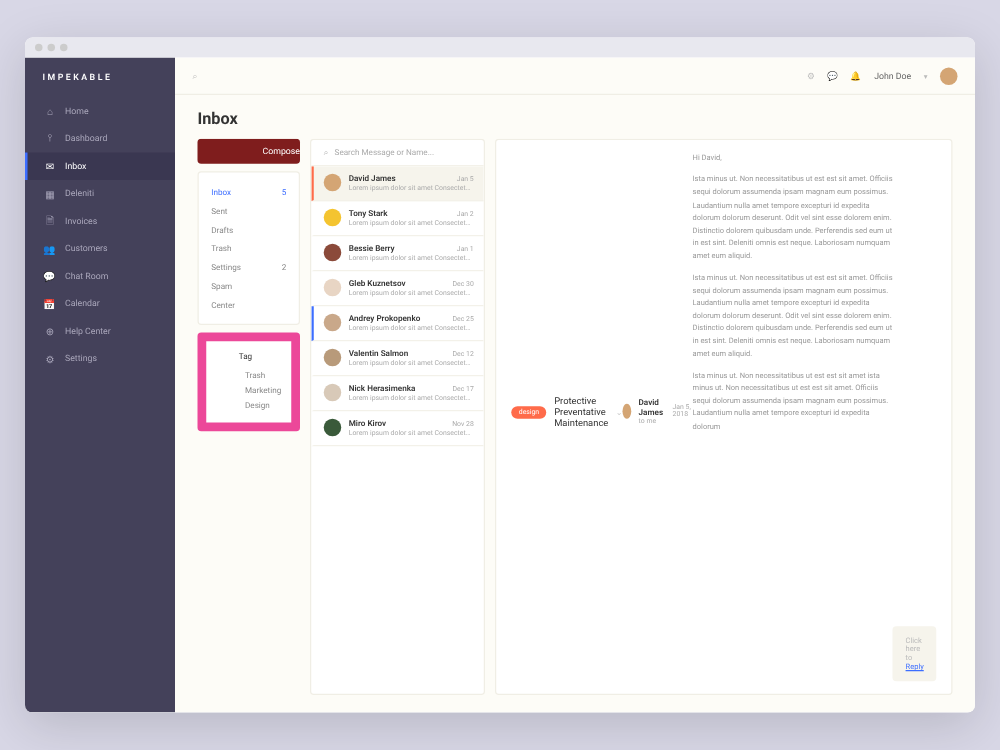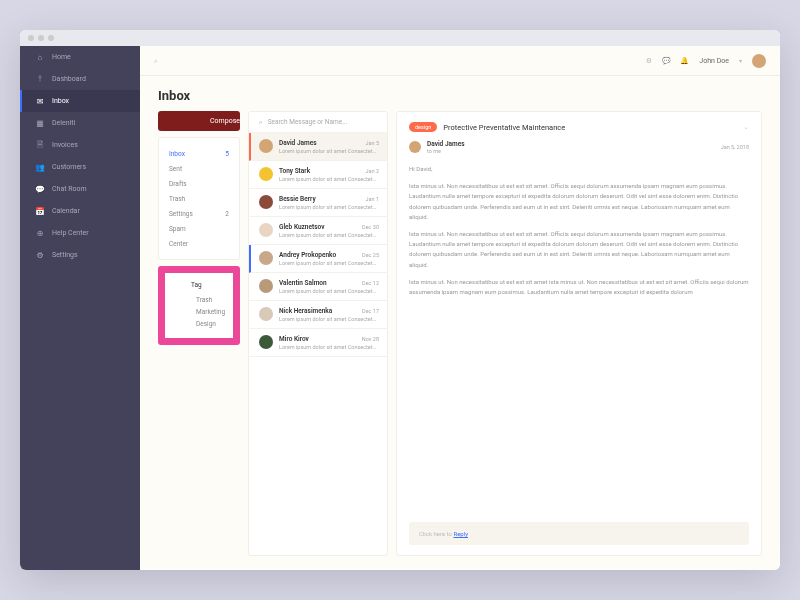--- a/index.html
+++ b/index.html
@@ -35,21 +35,21 @@
 .msg-list{flex:1;overflow-y:auto}
 .msg{display:flex;gap:6px;padding:6px 8px;border-bottom:1px solid #f3f1e9;border-left:2px solid transparent;cursor:pointer}
 .msg.selected{background:#f6f4ec;border-left-color:#ff6b4a}
 .msg.unread{border-left-color:#3d6eff}
 .msg-av{width:14px;height:14px;border-radius:50%;flex-shrink:0}
 .msg-body{flex:1;min-width:0}
 .msg-head{display:flex;justify-content:space-between;align-items:baseline}
 .msg-name{font-size:6.5px;color:#333;font-weight:600}
 .msg-date{font-size:5.5px;color:#aaa}
 .msg-prev{font-size:5.5px;color:#aaa;white-space:nowrap;overflow:hidden;text-overflow:ellipsis;margin-top:1px}
-.col3{flex:1;background:#fff;border:1px solid #f0eee5;border-radius:3px;padding:10px 12px;display:flex;flex-direction:column;overflow:hidden;font-size:6.5px;color:#888}
+.col3{flex:1;background:#fff;border:1px solid #f0eee5;border-radius:3px;padding:10px 12px;display:flex;flex-direction:row;overflow:hidden;font-size:6.5px;color:#888}
 .email-header{display:flex;align-items:center;gap:6px;margin-bottom:8px}
 .badge{background:#ff6b4a;color:#fff;font-size:5.5px;padding:2px 6px;border-radius:8px}
 .email-subject{color:#333;font-size:7.5px}
 .chev{margin-left:auto;color:#ccc}
 .email-from{display:flex;align-items:center;gap:6px;margin-bottom:10px}
 .from-av{width:12px;height:12px;border-radius:50%;background:#d4a574}
 .from-name{font-size:6.5px;color:#333;font-weight:600}
 .from-meta{font-size:5.5px;color:#aaa}
 .from-date{margin-left:auto;font-size:5.5px;color:#aaa}
 .email-body{font-size:6px;line-height:1.7;color:#999}
@@ -63,20 +63,21 @@
 <body>
 
 <div class="browser">
   <div class="chrome">
     <div class="dot"></div>
       <div class="dot"></div>
       <div class="dot"></div>
   </div>
   <div class="app">
     <aside class="sidebar">
+      <div class="logo">IMPEKABLE</div>
       <nav id="nav">
           <div class="nav-item">
             <span class="ico">⌂</span>
             <span>Home</span>
           </div>
           <div class="nav-item">
             <span class="ico">⫯</span>
             <span>Dashboard</span>
           </div>
           <div class="nav-item active">

